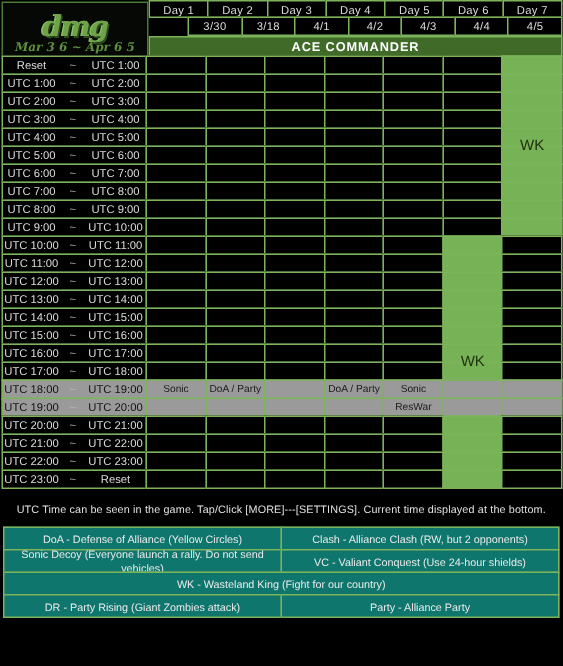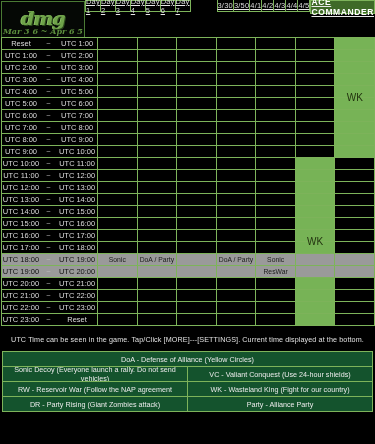--- a/index.html
+++ b/index.html
@@ -30,21 +30,21 @@
   .logo-sub{
     position:absolute;bottom:2px;left:0;right:0;
     text-align:center;
     font-family:"DejaVu Serif",serif;
     font-style:italic;font-weight:bold;
     font-size:8px;color:#5d8f3e;letter-spacing:0px;
     white-space:nowrap;
     margin-top:44px;
   }
 
-  .dayhead{flex:1;display:flex;flex-direction:row;text-decoration:underline;}
+  .dayhead{flex:1;display:flex;flex-direction:column;}
   .dayrow{display:flex;height:12px;}
   .daycell{
     flex:1;border:1px solid #7db35a;
     margin:0 0 0 -1px;
     display:flex;align-items:center;justify-content:center;
     font-size:7.5px;color:#dcdcdc;background:#000;
     letter-spacing:.2px;
   }
   .daycell:first-child{margin-left:0;}
   .dayrow.r2{margin-top:-1px;height:13px;margin-left:26px;}
@@ -93,21 +93,21 @@
     font-size:7.2px;color:#e0e0e0;background:#000;
     letter-spacing:.1px;padding:0 3px;text-align:center;
   }
 
   
   .legend{margin:0 2px 2px 2px;}
   .lrow{display:flex;height:15px;}
   .lcell{
     flex:1;border:1px solid #7db35a;margin-top:-1px;margin-left:-1px;
     display:flex;align-items:center;justify-content:center;
-    font-size:7.2px;color:#eaeaea;background:#14532d;
+    font-size:7.2px;color:#eaeaea;background:#0f766e;
     box-sizing:border-box;text-align:center;padding:0 2px;
   }
   .lcell:first-child{margin-left:0;}
 </style>
 </head>
 <body>
 
 <div class="app">
 
   <div class="topwrap">
@@ -120,21 +120,21 @@
           <div class="daycell">Day 1</div>
           <div class="daycell">Day 2</div>
           <div class="daycell">Day 3</div>
           <div class="daycell">Day 4</div>
           <div class="daycell">Day 5</div>
           <div class="daycell">Day 6</div>
           <div class="daycell">Day 7</div>
         </div>
       <div class="dayrow r2" id="day-dates">
           <div class="daycell">3/30</div>
-          <div class="daycell">3/50</div>
+          <div class="daycell">3/18</div>
           <div class="daycell">4/1</div>
           <div class="daycell">4/2</div>
           <div class="daycell">4/3</div>
           <div class="daycell">4/4</div>
           <div class="daycell">4/5</div>
         </div>
       <div class="ace">ACE COMMANDER</div>
     </div>
   </div>
 
@@ -477,27 +477,27 @@
       </div>
       <div class="wklabel" style="left: 294.891px; top: 119px; width: 40.5781px; height: 169px;">WK</div>
       <div class="wklabel" style="left: 334.469px; top: -1px; width: 40.5781px; height: 121px;">WK</div>
     </div>
 
   <div class="note">UTC Time can be seen in the game. Tap/Click [MORE]---[SETTINGS]. Current time displayed at the bottom.</div>
 
   <div class="legend" id="legend">
       <div class="lrow">
         <div class="lcell">DoA - Defense of Alliance (Yellow Circles)</div>
+        <div class="lcell">Clash - Alliance Clash (RW, but 2 opponents)</div>
       </div>
       <div class="lrow">
         <div class="lcell">Sonic Decoy (Everyone launch a rally. Do not send vehicles)</div>
         <div class="lcell">VC - Valiant Conquest (Use 24-hour shields)</div>
       </div>
       <div class="lrow">
-        <div class="lcell">RW - Reservoir War (Follow the NAP agreement</div>
         <div class="lcell">WK - Wasteland King (Fight for our country)</div>
       </div>
       <div class="lrow">
         <div class="lcell">DR - Party Rising (Giant Zombies attack)</div>
         <div class="lcell">Party - Alliance Party</div>
       </div>
     </div>
 
 </div>
 

